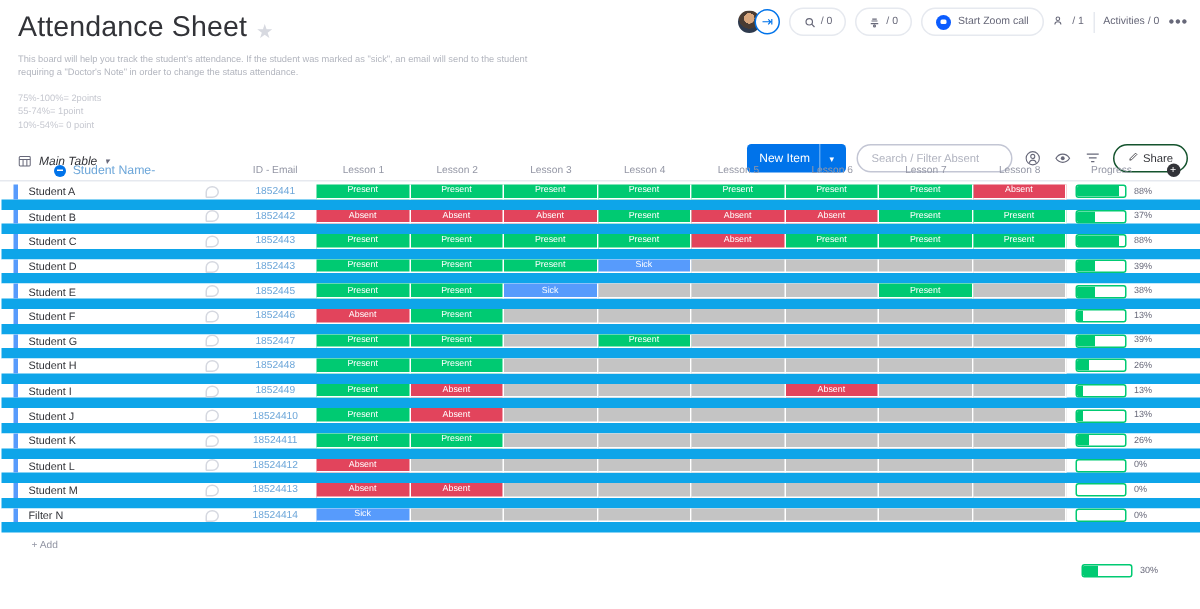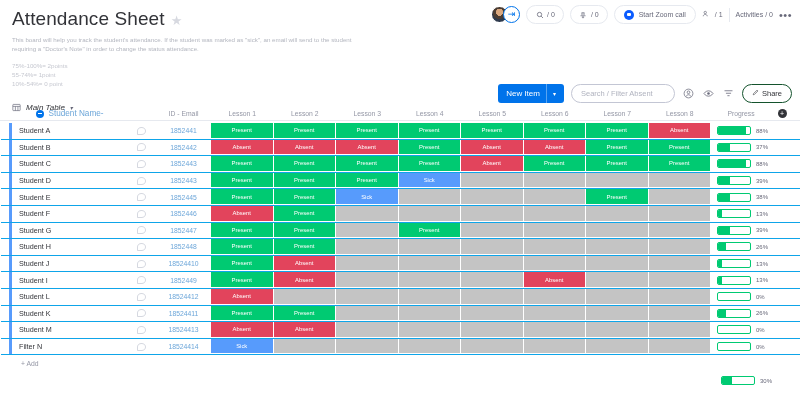--- a/index.html
+++ b/index.html
@@ -66,21 +66,21 @@
     height: 20px;
     font-style: italic;
   }
   .tab-item { display:flex; align-items:center; gap:5px; font-size:8px; color:#323338; }
   .tbl-icon { width:9px; height:9px; color:#676879; }
   .chev { font-size:6px; color:#676879; }
   .hrule { height:1px; background:#e6e9ef; margin: 3px 0 0 0; }
 
   
   .action-bar {
-    position:absolute; right: 8px; top: 84px;
+    position:absolute; right: 8px; top: 96px;
     display:flex; align-items:center; gap: 7px;
   }
   .new-item-btn {
     background:#0073ea; color:#fff; height:19px; border-radius:3px;
     display:flex; align-items:center; font-size:8px; padding: 0 8px;
   }
   .new-item-split {
     width:1px; height:19px; background:rgba(255,255,255,.35); margin:0 6px;
   }
   .new-item-btn .cv { font-size:6px; }
@@ -123,21 +123,21 @@
     width:8px; height:8px; border-radius:50%; background:#0073ea;
     display:inline-flex; align-items:center; justify-content:center; flex:none;
   }
   .circle-toggle::after { content:""; width:4px; height:1.2px; background:#fff; }
   .plus-icon {
     width:9px; height:9px; border-radius:50%; background:#323338; color:#fff;
     font-size:7px; display:flex; align-items:center; justify-content:center; line-height:1;
   }
 
   
-  .trow { background:#fff; border-bottom:1px solid #0ea5e9;text-align:center; }
+  .trow { background:#fff; border-bottom:7px solid #0ea5e9;text-align:center; }
   .lbar { background:#579bfc; width:3px; }
   .cell-name {
     font-size:7.2px; color:#323338; display:flex; align-items:center;
     padding-left:7px;
   }
   .cell-chat { display:flex; align-items:center; justify-content:center; }
   .chat-bub {
     width: 9px; height: 8px; border:1px solid #d5d8e0; border-radius:50% 50% 50% 10%;
   }
   .cell-id {
@@ -496,20 +496,44 @@
             <div class="bar-outer">
               <div class="bar-fill" style="width:26%"></div>
             </div>
             <div class="prog-pct">26%</div>
           </div>
           <div class="col-plus"></div>
         </div>
         <div class="row trow">
           <div class="col-pad"></div>
           <div class="col-bar lbar"></div>
+          <div class="col-name cell-name">Student I</div>
+          <div class="col-chat cell-chat">
+            <span class="chat-bub"></span>
+          </div>
+          <div class="col-id cell-id">1852449</div>
+          <div class="col-les cell-les st-present">Present</div>
+          <div class="col-les cell-les st-absent">Absent</div>
+          <div class="col-les cell-les st-empty"></div>
+          <div class="col-les cell-les st-empty"></div>
+          <div class="col-les cell-les st-empty"></div>
+          <div class="col-les cell-les st-absent">Absent</div>
+          <div class="col-les cell-les st-empty"></div>
+          <div class="col-les cell-les st-empty"></div>
+          <div class="col-prog cell-prog">
+            <div class="bar-outer">
+              <div class="bar-fill" style="width:13%"></div>
+            </div>
+            <div class="prog-pct">13%</div>
+          </div>
+          <div class="col-plus"></div>
+        </div>
+        <div class="row trow">
+          <div class="col-pad"></div>
+          <div class="col-bar lbar"></div>
           <div class="col-name cell-name">Student J</div>
           <div class="col-chat cell-chat">
             <span class="chat-bub"></span>
           </div>
           <div class="col-id cell-id">18524410</div>
           <div class="col-les cell-les st-present">Present</div>
           <div class="col-les cell-les st-absent">Absent</div>
           <div class="col-les cell-les st-empty"></div>
           <div class="col-les cell-les st-empty"></div>
           <div class="col-les cell-les st-empty"></div>
@@ -520,38 +544,38 @@
             <div class="bar-outer">
               <div class="bar-fill" style="width:13%"></div>
             </div>
             <div class="prog-pct">13%</div>
           </div>
           <div class="col-plus"></div>
         </div>
         <div class="row trow">
           <div class="col-pad"></div>
           <div class="col-bar lbar"></div>
-          <div class="col-name cell-name">Student I</div>
-          <div class="col-chat cell-chat">
-            <span class="chat-bub"></span>
-          </div>
-          <div class="col-id cell-id">1852449</div>
-          <div class="col-les cell-les st-present">Present</div>
-          <div class="col-les cell-les st-absent">Absent</div>
-          <div class="col-les cell-les st-empty"></div>
-          <div class="col-les cell-les st-empty"></div>
-          <div class="col-les cell-les st-empty"></div>
-          <div class="col-les cell-les st-absent">Absent</div>
-          <div class="col-les cell-les st-empty"></div>
-          <div class="col-les cell-les st-empty"></div>
-          <div class="col-prog cell-prog">
-            <div class="bar-outer">
-              <div class="bar-fill" style="width:13%"></div>
-            </div>
-            <div class="prog-pct">13%</div>
+          <div class="col-name cell-name">Student K</div>
+          <div class="col-chat cell-chat">
+            <span class="chat-bub"></span>
+          </div>
+          <div class="col-id cell-id">18524411</div>
+          <div class="col-les cell-les st-present">Present</div>
+          <div class="col-les cell-les st-present">Present</div>
+          <div class="col-les cell-les st-empty"></div>
+          <div class="col-les cell-les st-empty"></div>
+          <div class="col-les cell-les st-empty"></div>
+          <div class="col-les cell-les st-empty"></div>
+          <div class="col-les cell-les st-empty"></div>
+          <div class="col-les cell-les st-empty"></div>
+          <div class="col-prog cell-prog">
+            <div class="bar-outer">
+              <div class="bar-fill" style="width:26%"></div>
+            </div>
+            <div class="prog-pct">26%</div>
           </div>
           <div class="col-plus"></div>
         </div>
         <div class="row trow">
           <div class="col-pad"></div>
           <div class="col-bar lbar"></div>
           <div class="col-name cell-name">Student L</div>
           <div class="col-chat cell-chat">
             <span class="chat-bub"></span>
           </div>
@@ -562,44 +586,20 @@
           <div class="col-les cell-les st-empty"></div>
           <div class="col-les cell-les st-empty"></div>
           <div class="col-les cell-les st-empty"></div>
           <div class="col-les cell-les st-empty"></div>
           <div class="col-les cell-les st-empty"></div>
           <div class="col-prog cell-prog">
             <div class="bar-outer">
               <div class="bar-fill" style="width:0%"></div>
             </div>
             <div class="prog-pct">0%</div>
-          </div>
-          <div class="col-plus"></div>
-        </div>
-        <div class="row trow">
-          <div class="col-pad"></div>
-          <div class="col-bar lbar"></div>
-          <div class="col-name cell-name">Student K</div>
-          <div class="col-chat cell-chat">
-            <span class="chat-bub"></span>
-          </div>
-          <div class="col-id cell-id">18524411</div>
-          <div class="col-les cell-les st-present">Present</div>
-          <div class="col-les cell-les st-present">Present</div>
-          <div class="col-les cell-les st-empty"></div>
-          <div class="col-les cell-les st-empty"></div>
-          <div class="col-les cell-les st-empty"></div>
-          <div class="col-les cell-les st-empty"></div>
-          <div class="col-les cell-les st-empty"></div>
-          <div class="col-les cell-les st-empty"></div>
-          <div class="col-prog cell-prog">
-            <div class="bar-outer">
-              <div class="bar-fill" style="width:26%"></div>
-            </div>
-            <div class="prog-pct">26%</div>
           </div>
           <div class="col-plus"></div>
         </div>
         <div class="row trow">
           <div class="col-pad"></div>
           <div class="col-bar lbar"></div>
           <div class="col-name cell-name">Student M</div>
           <div class="col-chat cell-chat">
             <span class="chat-bub"></span>
           </div>

